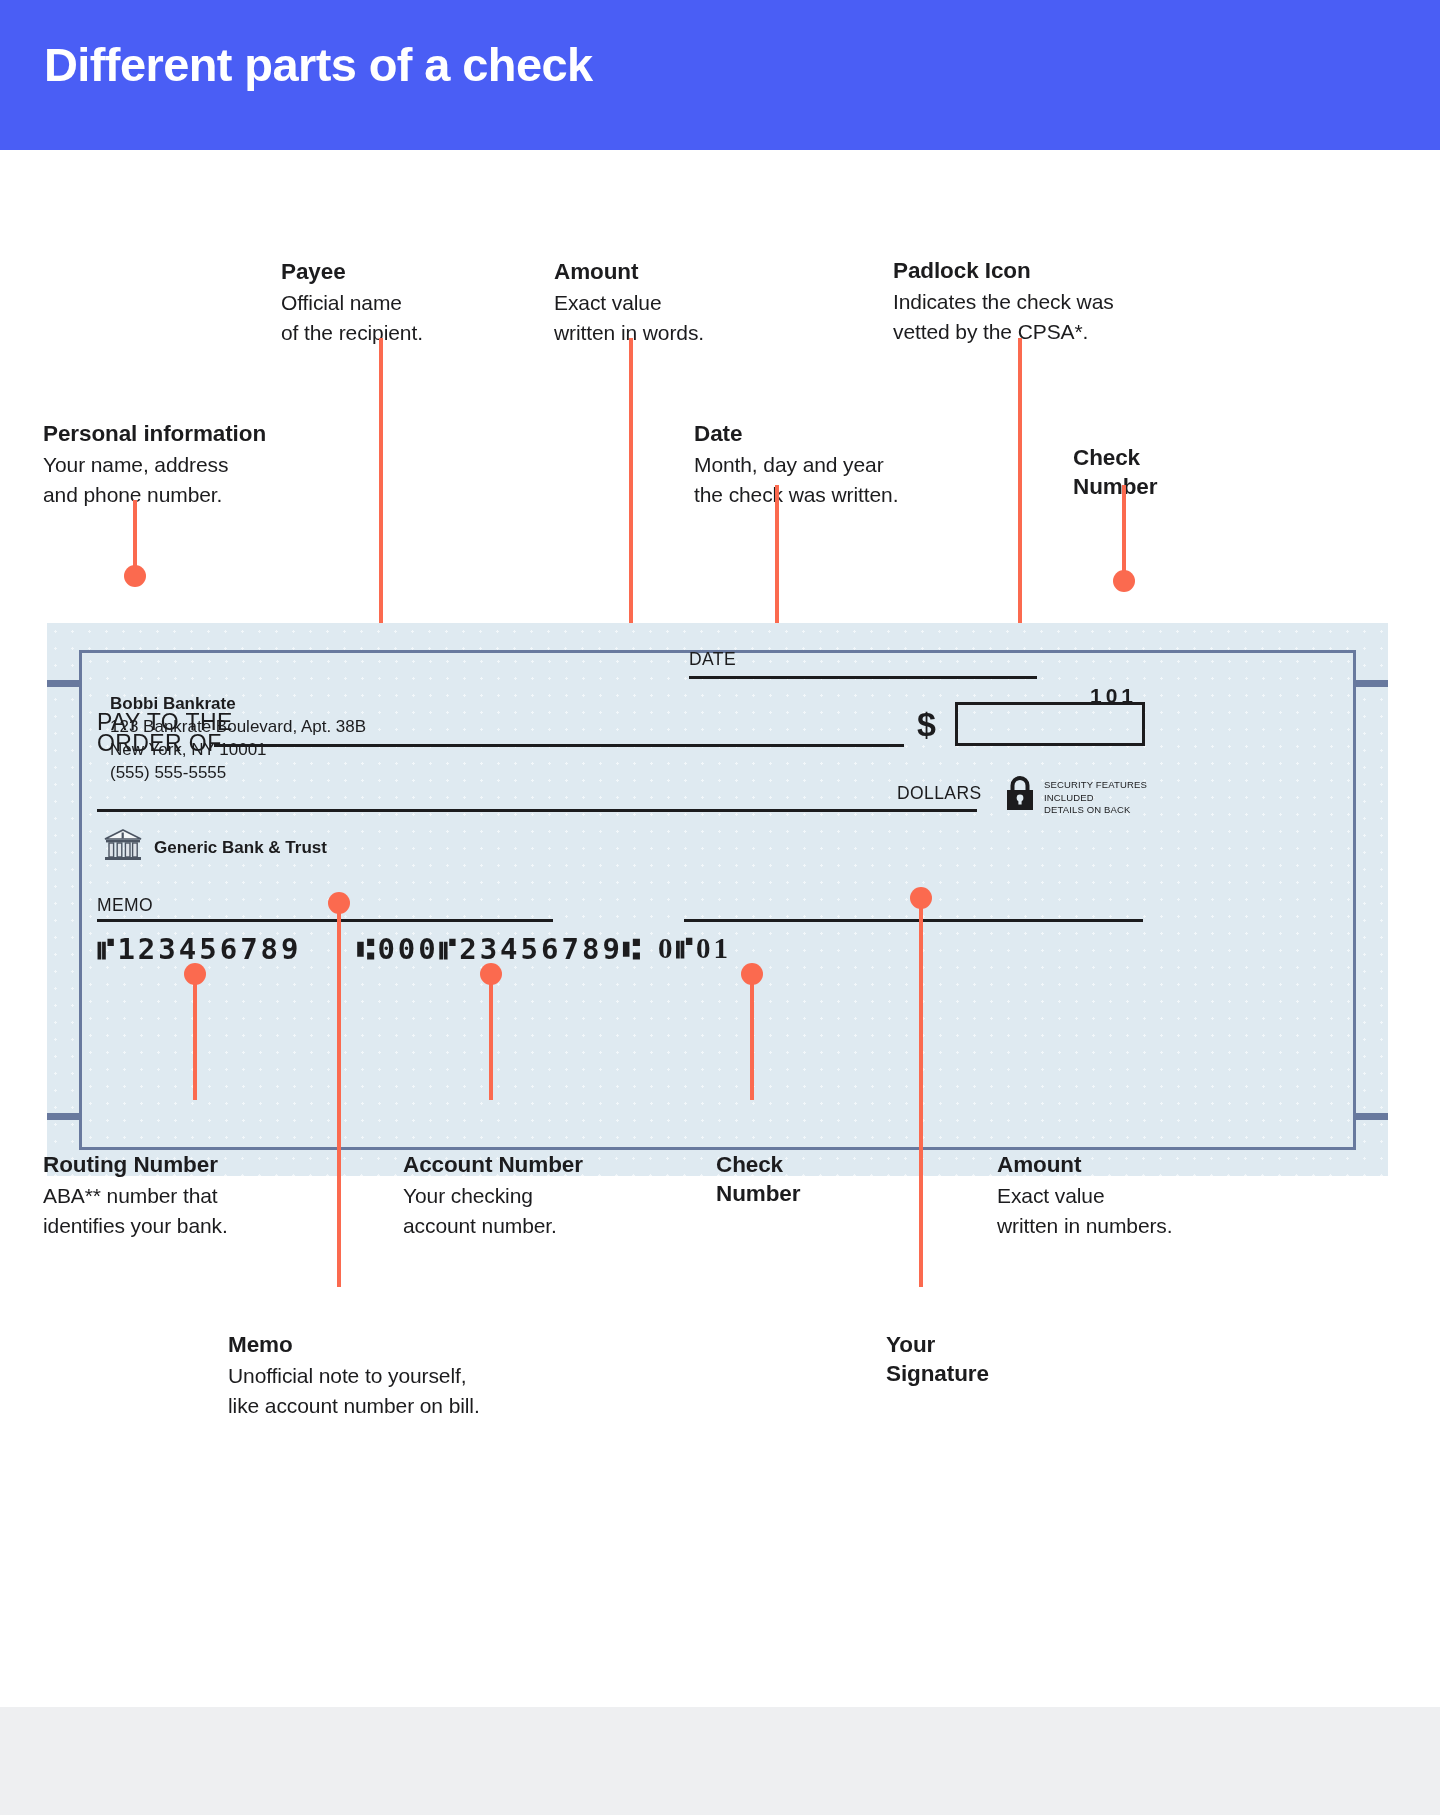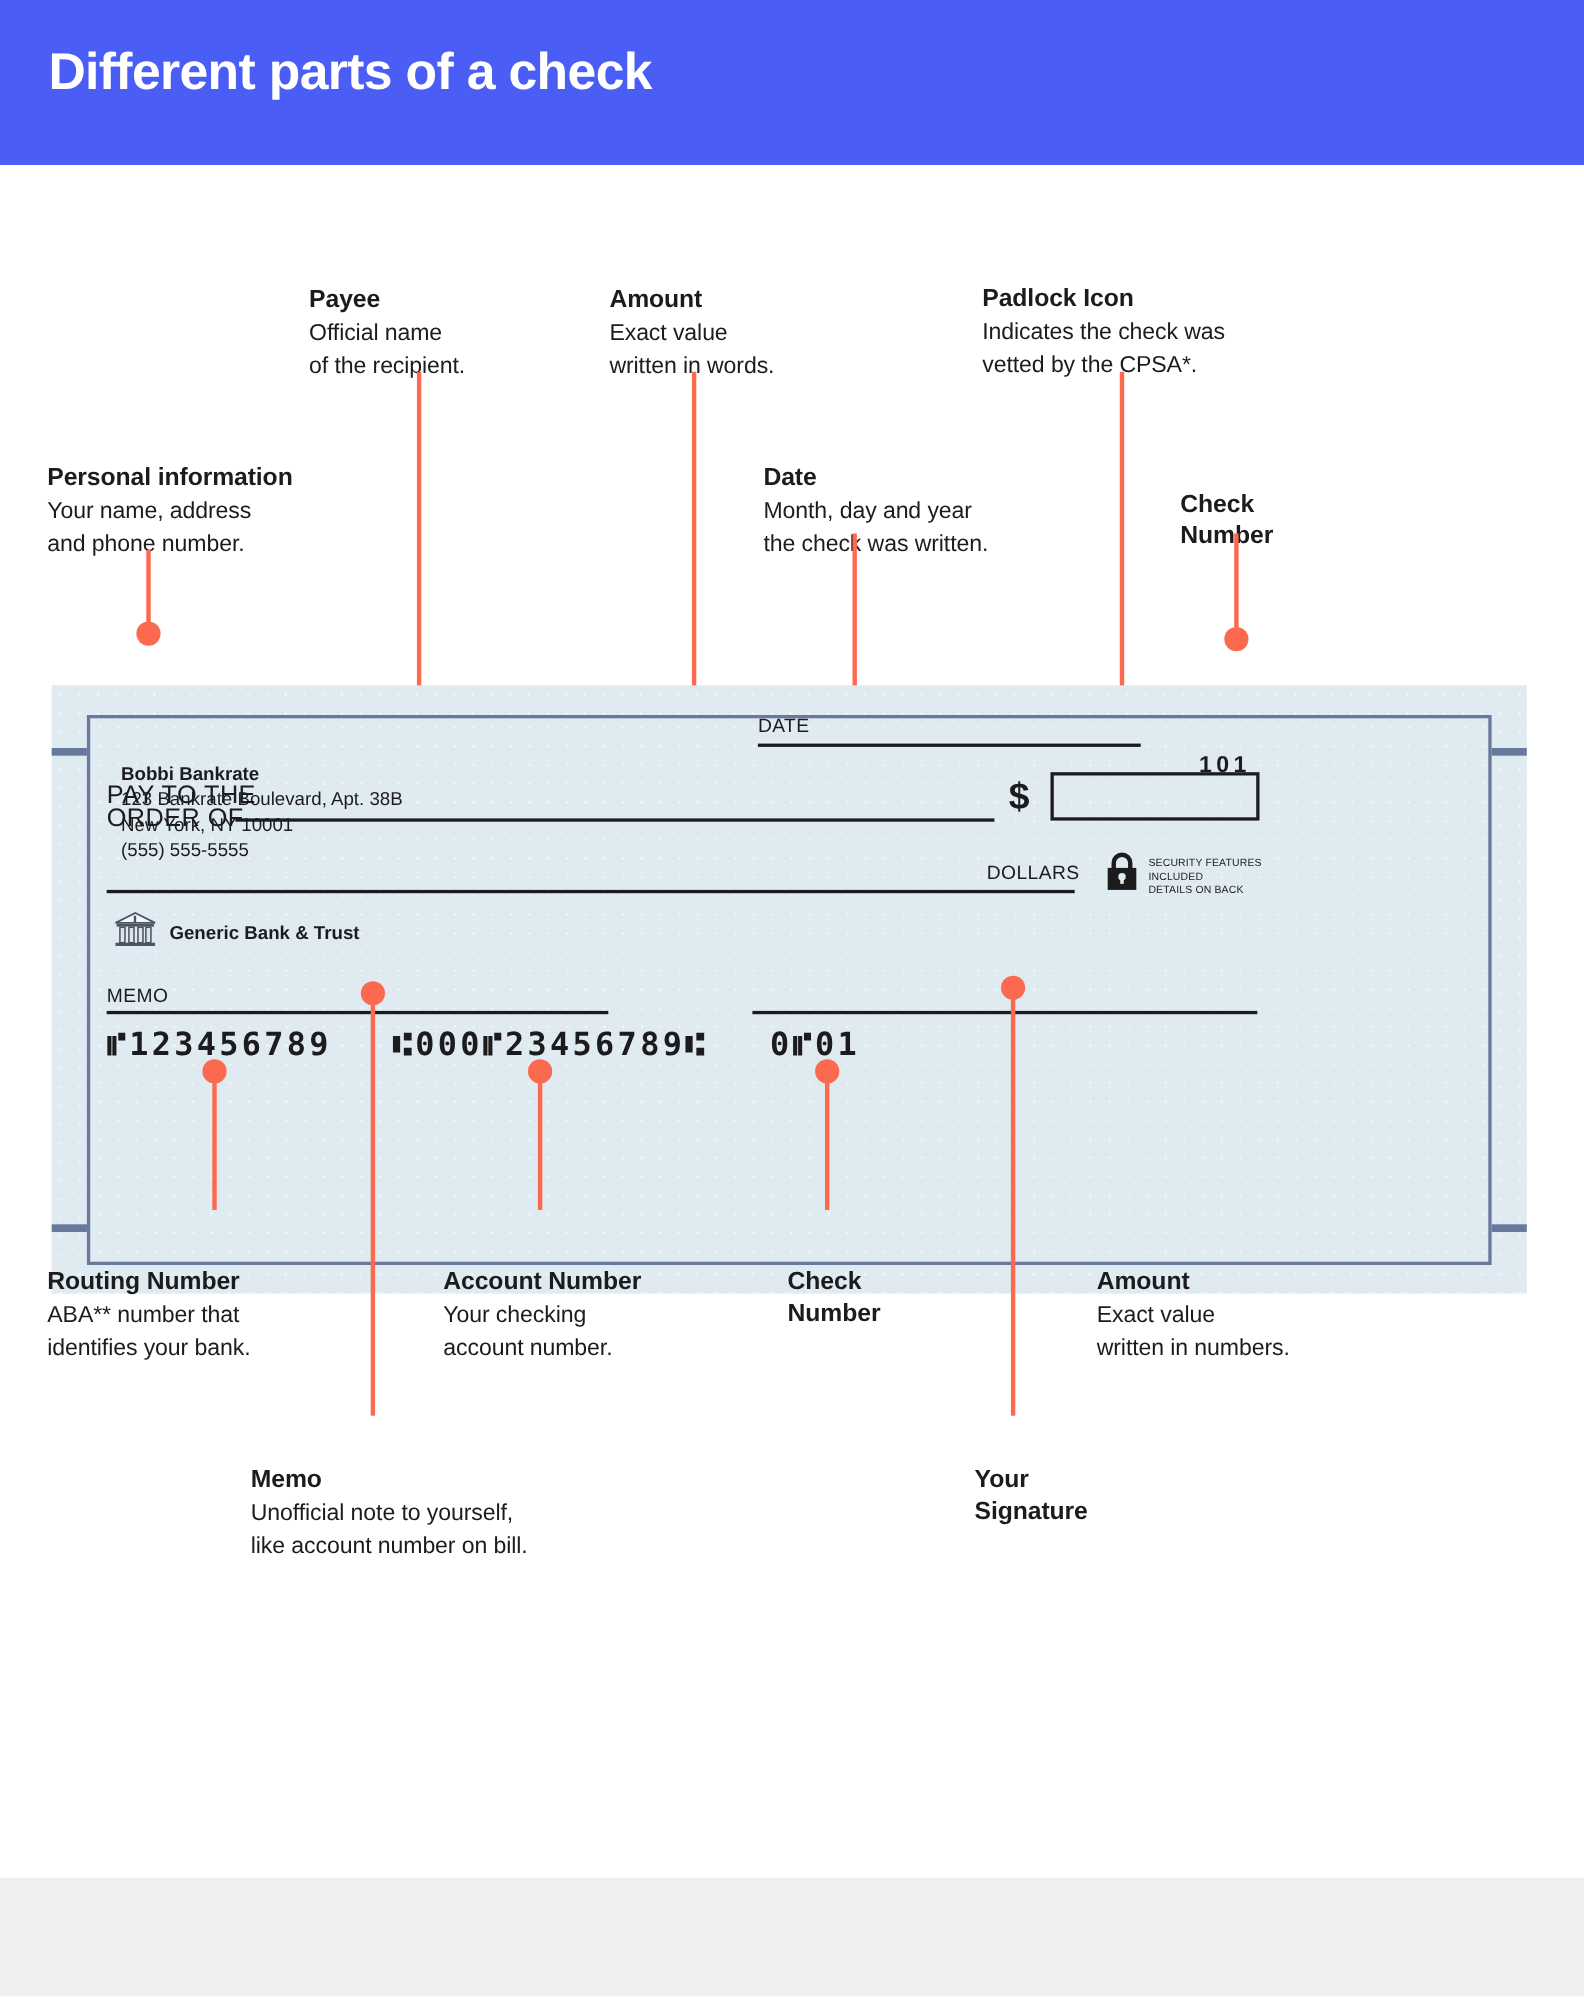--- a/index.html
+++ b/index.html
@@ -239,21 +239,21 @@
     </span>
     <span class="bank-name">Generic Bank &amp; Trust</span>
   </div>
 
   <div class="lbl" style="left:97px; top:895px;">MEMO</div>
   <div class="rule" style="left:97px; top:919px; width:456px;"></div>
   <div class="rule" style="left:684px; top:919px; width:459px;"></div>
 
   <div class="micr" style="left:97px;">⑈123456789</div>
   <div class="micr" style="left:357px;">⑆000⑈23456789⑆</div>
-  <div class="micr" style="left:700px;">0⑈01</div>
+  <div class="micr" style="left:658px;font-family:Liberation Serif, serif;">0⑈01</div>
 
   <div class="conn" style="left:193px; top:975px; height:125px;"></div>
   <div class="dot" style="left:184px; top:963px;"></div>
 
   <div class="conn" style="left:489px; top:975px; height:125px;"></div>
   <div class="dot" style="left:480px; top:963px;"></div>
 
   <div class="conn" style="left:750px; top:975px; height:125px;"></div>
   <div class="dot" style="left:741px; top:963px;"></div>
 

